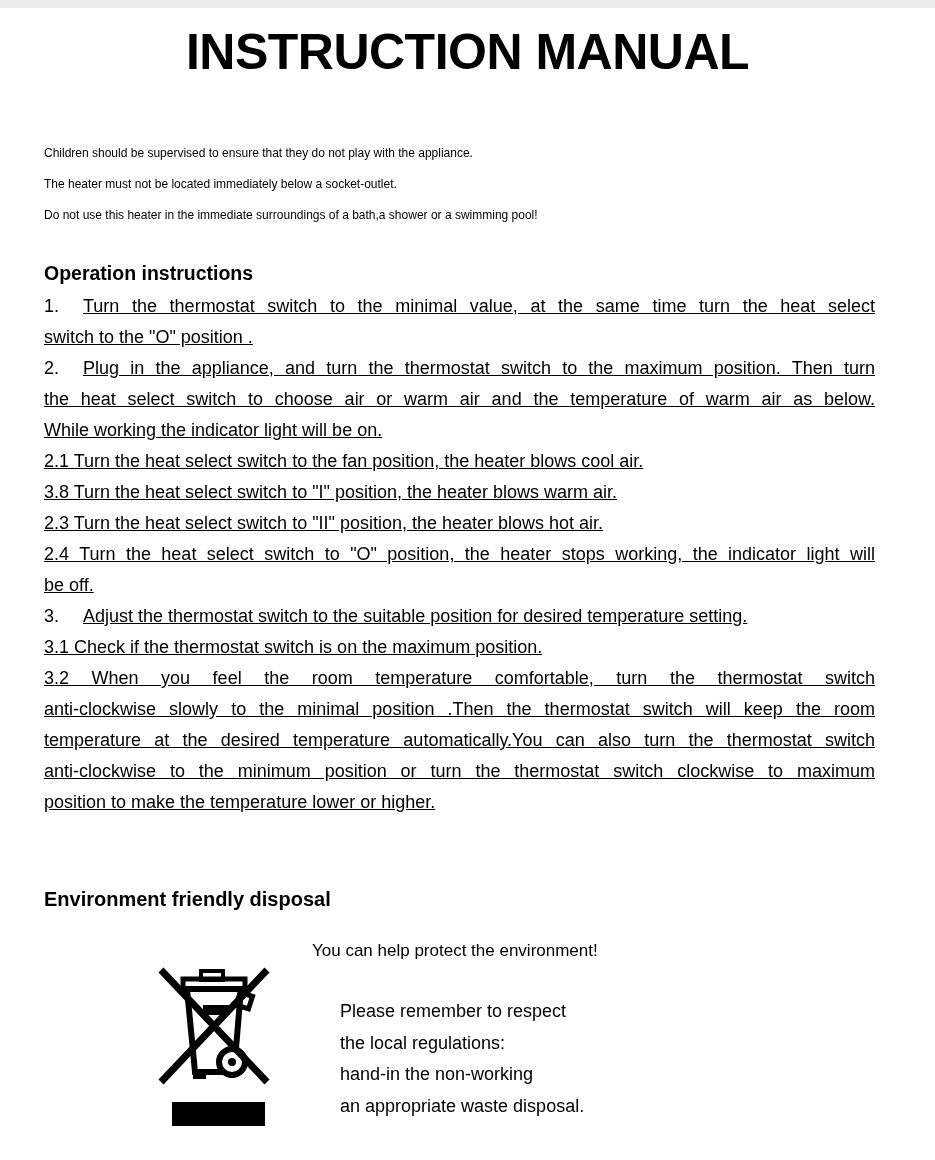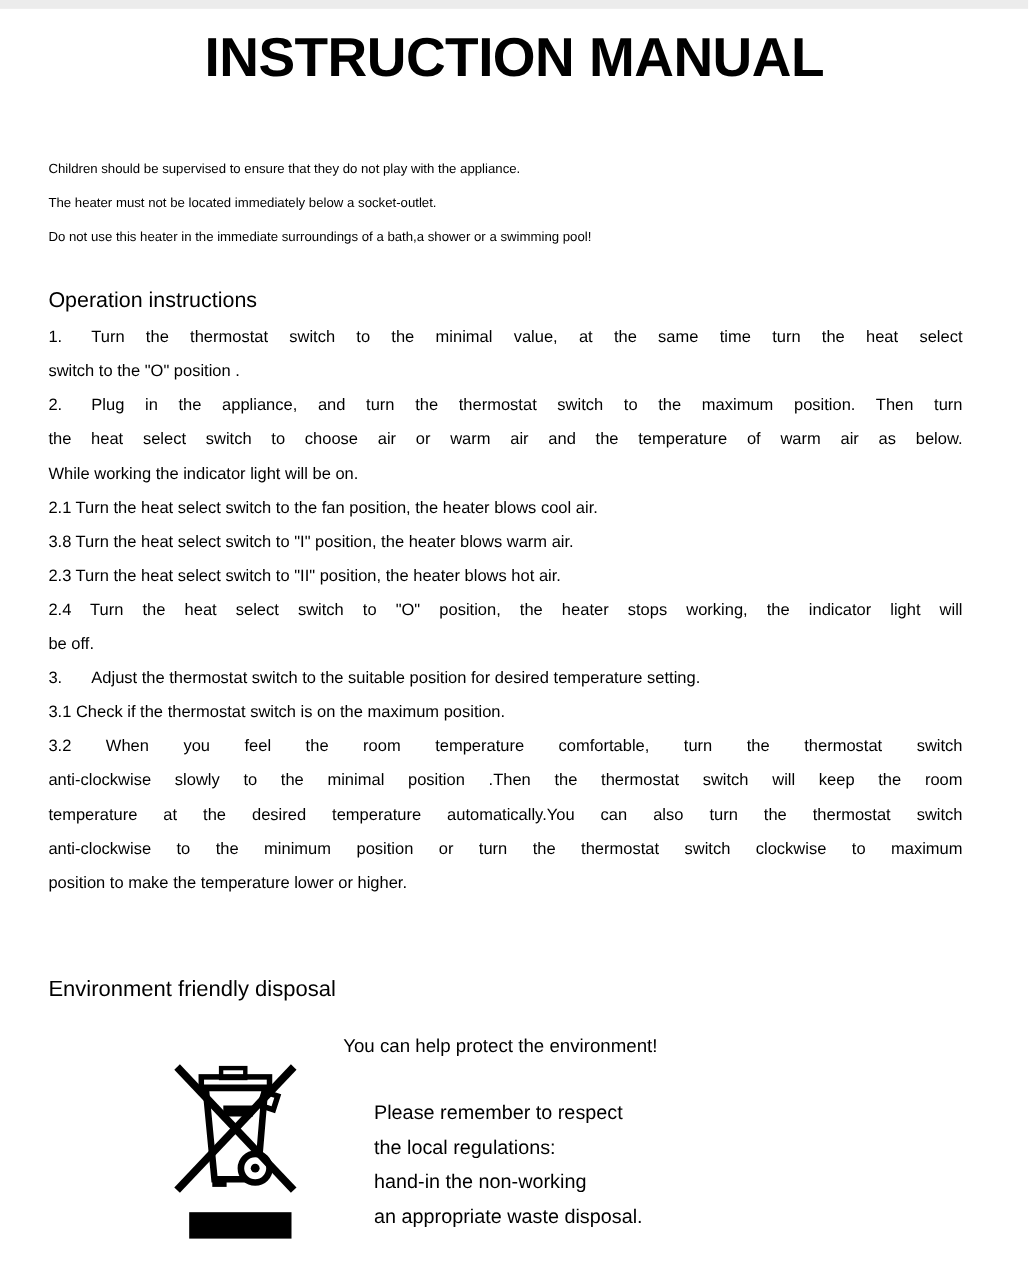--- a/index.html
+++ b/index.html
@@ -10,24 +10,24 @@
     font-family:"Liberation Sans", sans-serif;
     color:#000000;
     overflow:hidden;
   }
   .top-strip{position:absolute;left:0;top:0;width:935px;height:8px;background:#ececec;}
   .doc-title{
     position:absolute;left:0;top:24px;width:935px;
     text-align:center;font-size:50px;font-weight:bold;letter-spacing:-0.5px;line-height:56px;
   }
   .safety{position:absolute;left:44px;top:138px;width:840px;font-size:12px;line-height:31px;}
-  .section-heading{position:absolute;left:44px;font-weight:normal;line-height:31px;}
+  .section-heading{position:absolute;left:44px;font-weight:bold;line-height:31px;}
   .op-heading{top:258px;font-size:19.5px;}
   .disposal-heading{top:884px;font-size:20px;}
-  .op-block{position:absolute;left:44px;top:291px;width:831px;font-size:15px;line-height:31px;}
+  .op-block{position:absolute;left:44px;top:291px;width:831px;font-size:18px;line-height:31px;text-decoration:underline;}
   .line{white-space:normal;}
   .line.j{text-align:justify;text-align-last:justify;}
   .num{display:inline-block;width:39px;}
   .disposal-intro{position:absolute;left:312px;top:935px;font-size:17px;line-height:31px;}
   .weee{position:absolute;left:154px;top:962px;}
   .disposal-lines{position:absolute;left:340px;top:996px;font-size:18px;line-height:31.5px;}
 </style>
 </head>
 <body>
 

